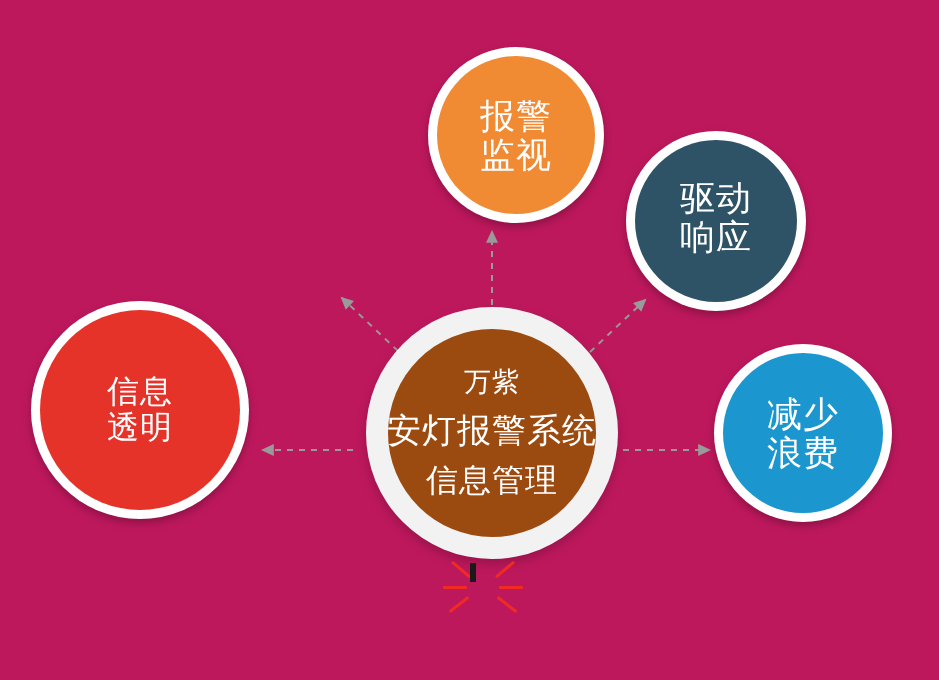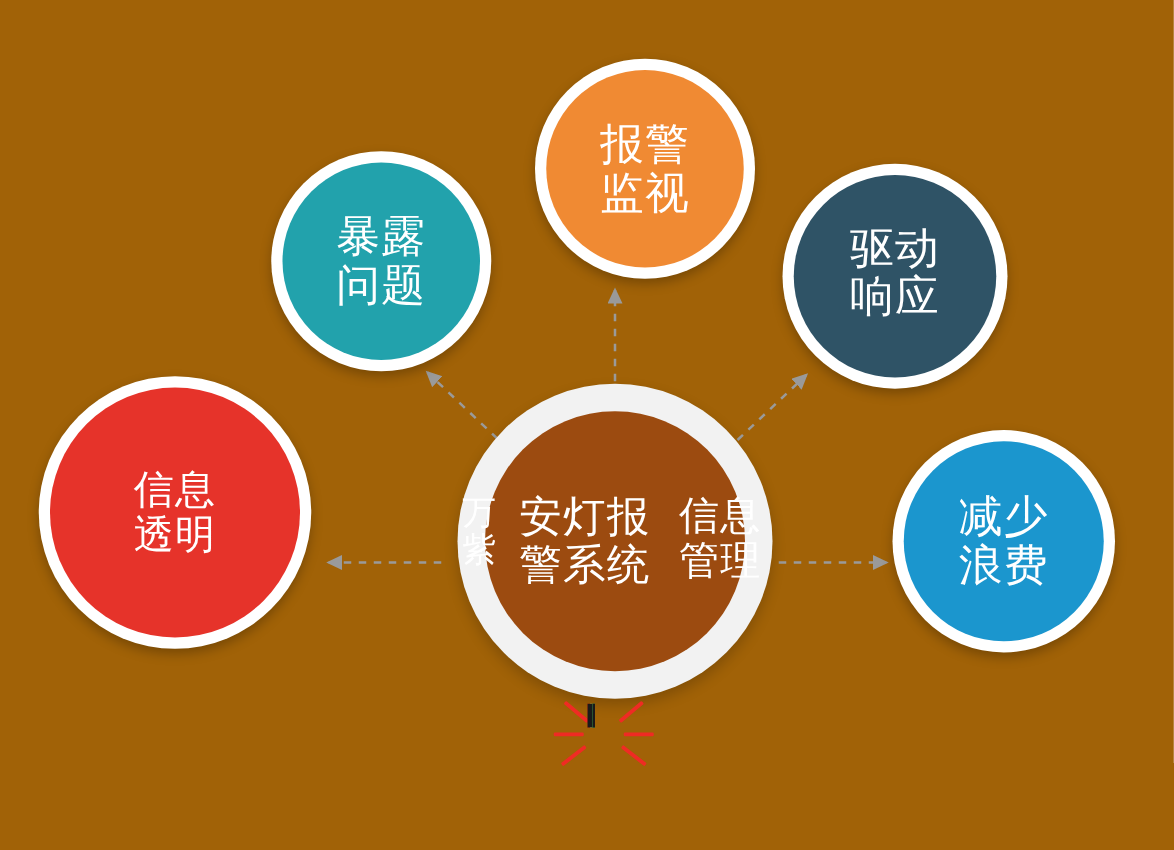--- a/index.html
+++ b/index.html
@@ -10,21 +10,21 @@
   body {
     width: 939px;
     height: 680px;
     font-family: "Liberation Sans", sans-serif;
     overflow: hidden;
   }
   #canvas {
     position: relative;
     width: 939px;
     height: 680px;
-    background: #a16207;
+    background: #be185d;
   }
   svg.connectors {
     position: absolute;
     left: 0;
     top: 0;
     width: 939px;
     height: 680px;
     pointer-events: none;
   }
 
@@ -72,23 +72,23 @@
   
   .center .ring {
     background: #f2f2f2;
     box-shadow: 0 5px 11px rgba(0,0,0,0.20);
   }
   .center .fill {
     left: 22px; top: 22px; right: 22px; bottom: 22px;
   }
   .center .label {
     display: flex;
-    flex-direction: row;
+    flex-direction: column;
     justify-content: center;
-    gap: 0;
+    gap: 14px;
   }
   .center .line-1 { font-size: 27px; }
   .center .line-2 { font-size: 34px; }
   .center .line-3 { font-size: 32px; }
 
   
   #node-alarm-monitor  { left: 428px; top: 47px;  width: 176px; height: 176px; font-size: 35px; }
   #node-expose-problem { left: 217px; top: 121px; width: 176px; height: 176px; font-size: 35px; }
   #node-drive-response { left: 626px; top: 131px; width: 180px; height: 180px; font-size: 35px; font-family: Liberation Mono, monospace; }
   #node-info-transparent { left: 31px;  top: 301px; width: 218px; height: 218px; font-size: 32px; }
@@ -148,26 +148,20 @@
     <line x1="623" y1="450" x2="709" y2="450" stroke="#9A9A9A" stroke-width="2" stroke-dasharray="6,6" marker-end="url(#arrowhead)"></line>
   </svg>
 
   <div class="node satellite" id="node-alarm-monitor">
     <span class="ring"></span>
     <span class="fill" style="background:#F08A33"></span>
     <span class="label">报警
 监视</span>
   </div>
 
-  <div class="node satellite" id="node-expose-problem">
-    <span class="ring"></span>
-    <span class="fill" style="background:#22A2AC"></span>
-    <span class="label">暴露
-问题</span>
-  </div>
 
   <div class="node satellite" id="node-drive-response">
     <span class="ring"></span>
     <span class="fill" style="background:#2F5366"></span>
     <span class="label">驱动
 响应</span>
   </div>
 
   <div class="node satellite" id="node-info-transparent">
     <span class="ring"></span>

